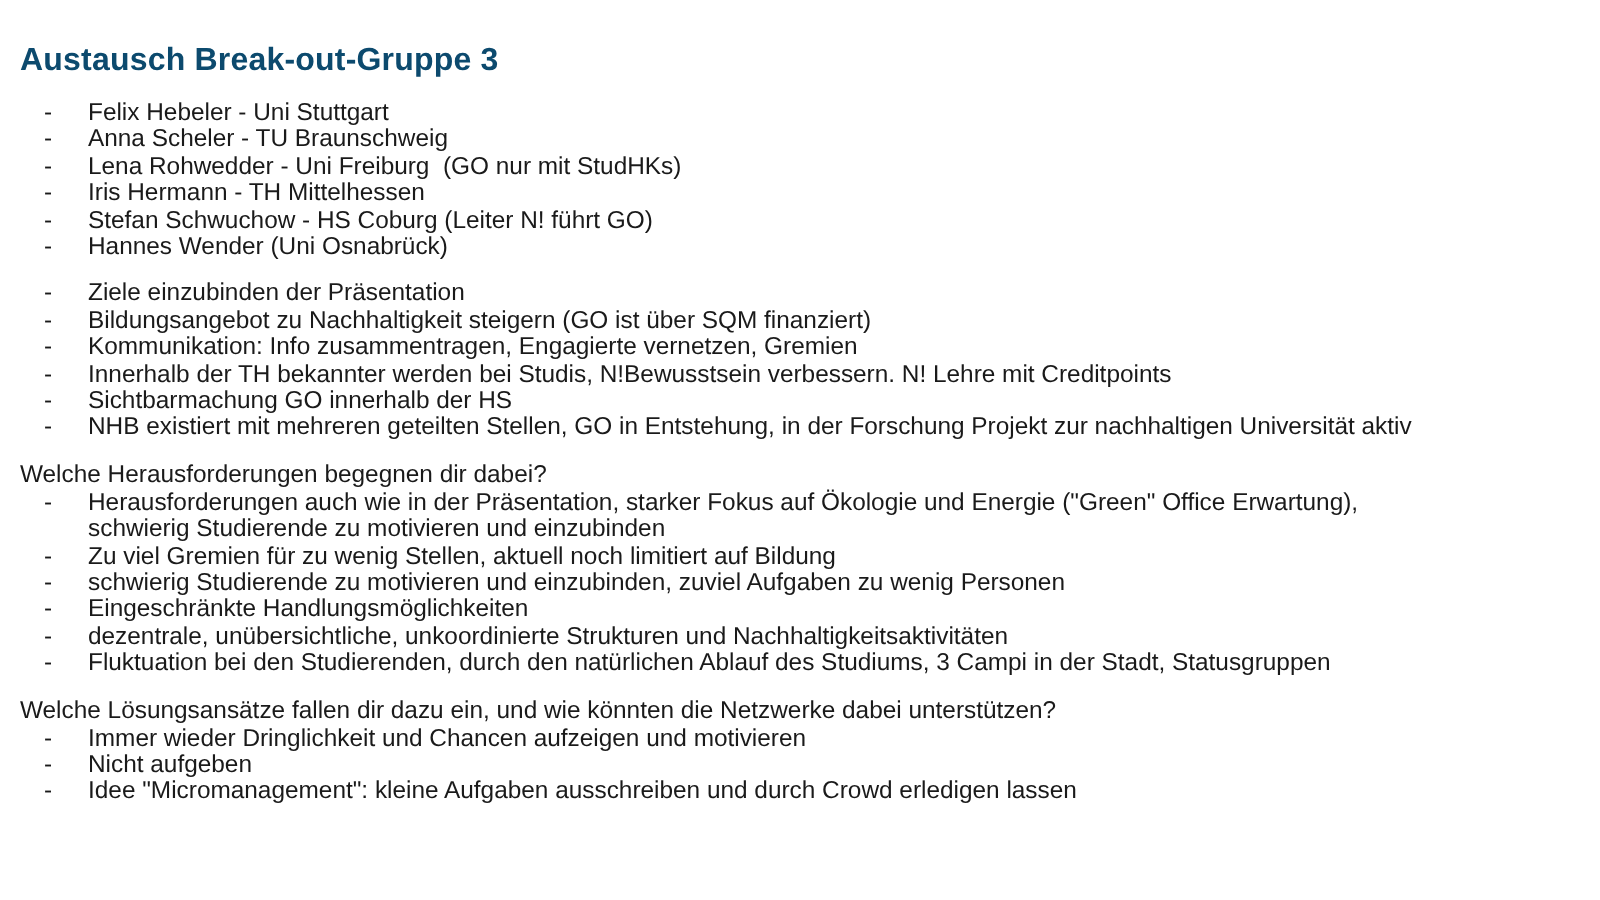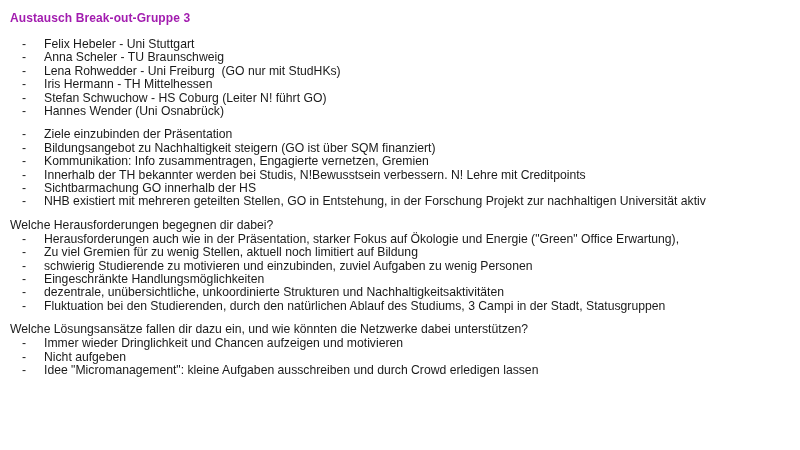--- a/index.html
+++ b/index.html
@@ -19,26 +19,26 @@
   .page {
     position: relative;
     width: 800px;
     height: 450px;
     box-sizing: border-box;
     padding: 6px 4px 0 10px;
     background: #ffffff;
   }
 
   .doc-title {
-    font-size: 12px;
+    font-size: 16px;
     font-weight: bold;
     line-height: 17px;
     letter-spacing: 0.1px;
-    color: #a21caf;
-    margin: 4px 0 11px 0;
+    color: #0c4a6e;
+    margin: 16px 0 11px 0;
     white-space: pre;
   }
 
   .section {
     margin: 0 0 10px 0;
   }
   .section:last-child {
     margin-bottom: 0;
   }
 
@@ -140,21 +140,21 @@
           </li>
           <li class="bullet-item">
             <span class="bullet-dash">-</span>
             <span class="bullet-text">NHB existiert mit mehreren geteilten Stellen, GO in Entstehung, in der Forschung Projekt zur nachhaltigen Universität aktiv</span>
           </li>
         </ul>
       </div>
       <div class="section">
         <p class="section-question">Welche Herausforderungen begegnen dir dabei?</p>
         <ul class="bullet-list">
-          <li class="bullet-item"><span class="bullet-dash">-</span><span class="bullet-text">Herausforderungen auch wie in der Präsentation, starker Fokus auf Ökologie und Energie ("Green" Office Erwartung),</span></li>
+          <li class="bullet-item"><span class="bullet-dash">-</span><span class="bullet-text">Herausforderungen auch wie in der Präsentation, starker Fokus auf Ökologie und Energie ("Green" Office Erwartung),</span><span class="cont">schwierig Studierende zu motivieren und einzubinden</span></li>
           <li class="bullet-item">
             <span class="bullet-dash">-</span>
             <span class="bullet-text">Zu viel Gremien für zu wenig Stellen, aktuell noch limitiert auf Bildung</span>
           </li>
           <li class="bullet-item">
             <span class="bullet-dash">-</span>
             <span class="bullet-text">schwierig Studierende zu motivieren und einzubinden, zuviel Aufgaben zu wenig Personen</span>
           </li>
           <li class="bullet-item">
             <span class="bullet-dash">-</span>

